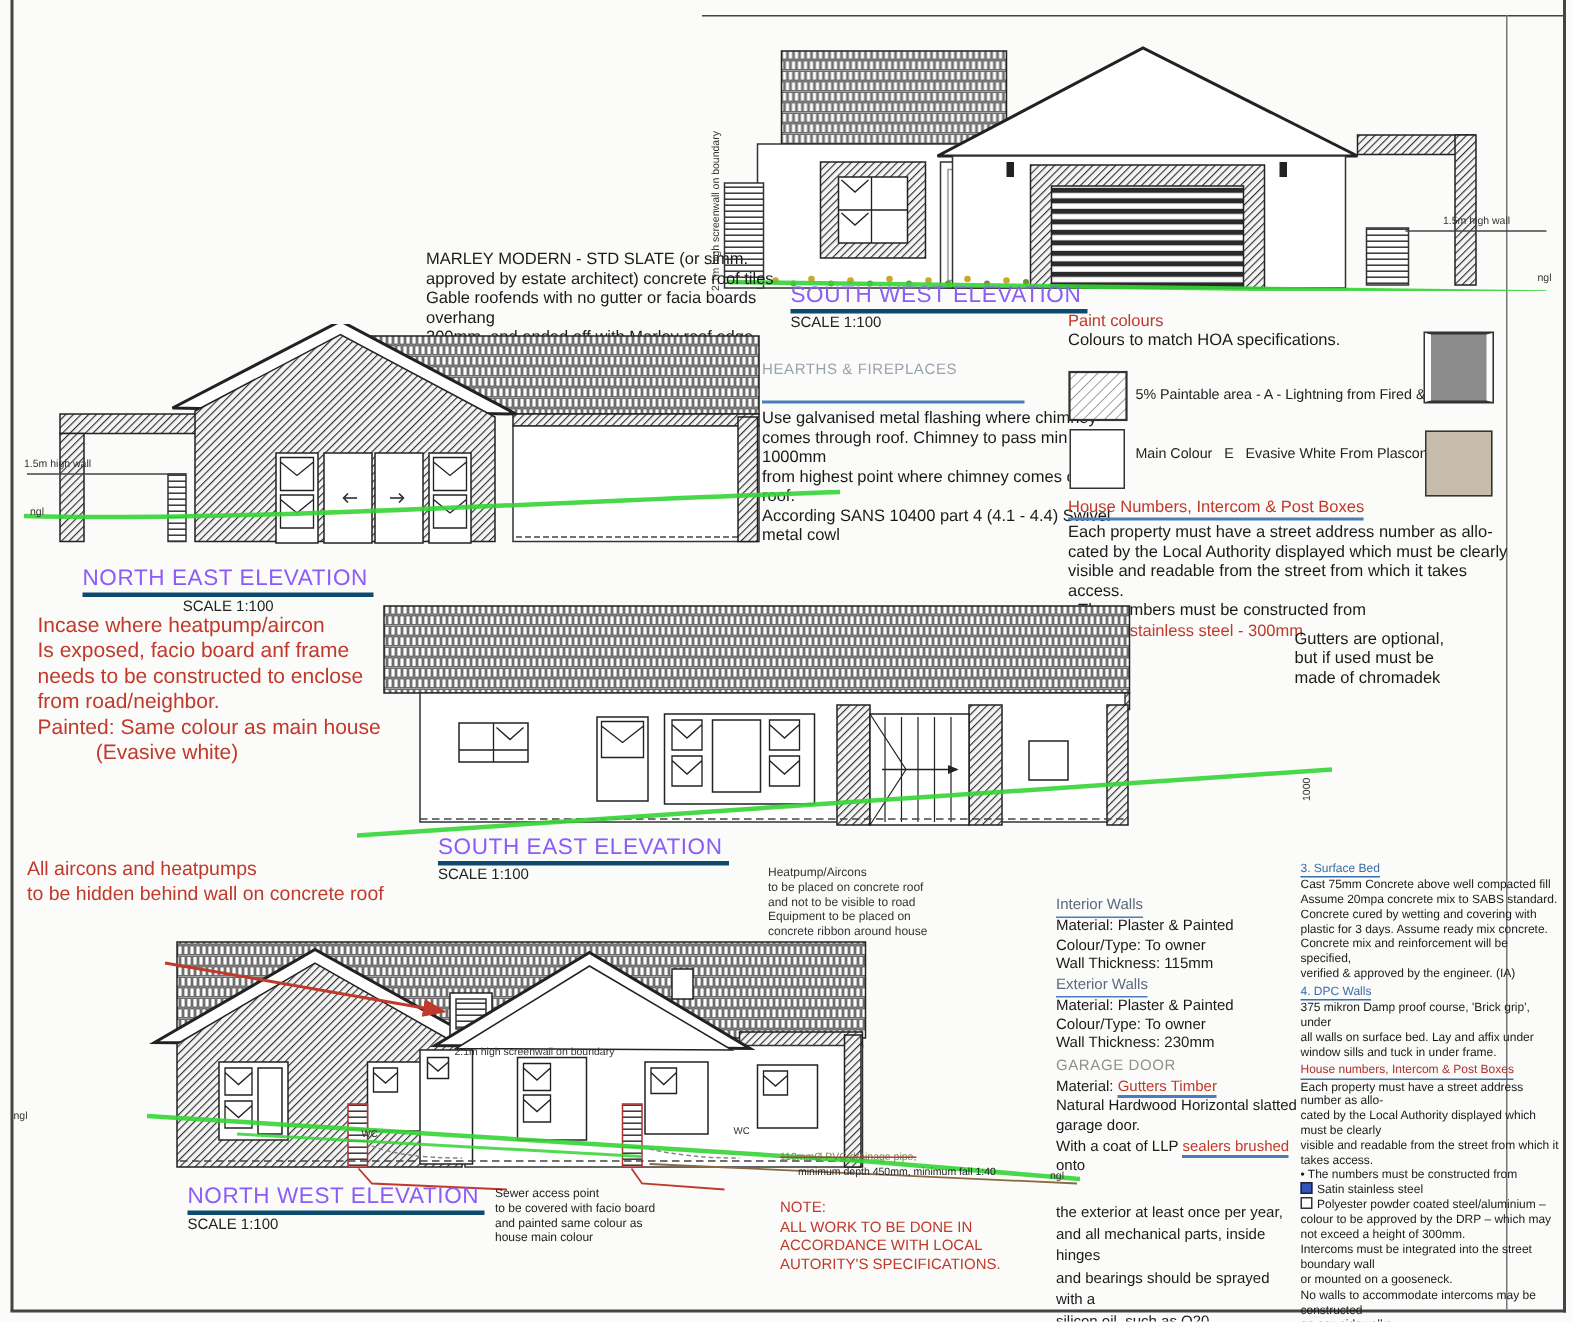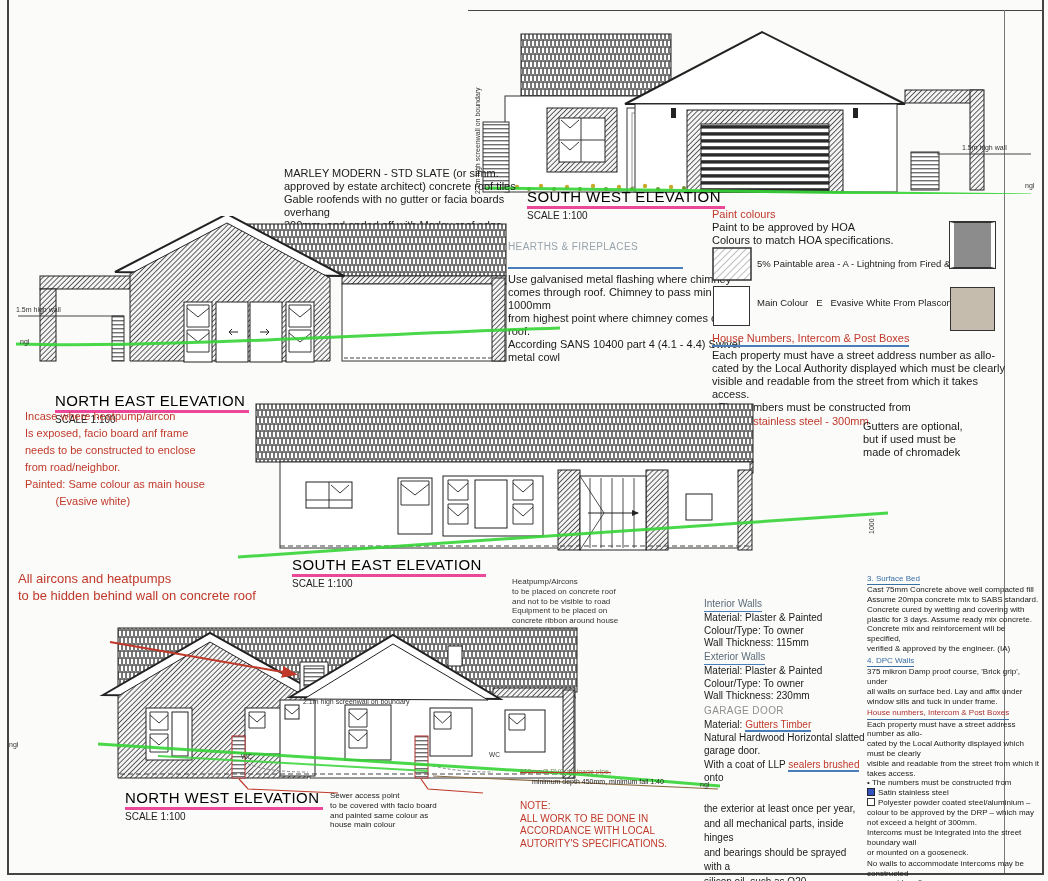--- a/index.html
+++ b/index.html
@@ -11,22 +11,22 @@
   }
   .abs{position:absolute;}
   .pre{white-space:pre-wrap;}
   .t11{font-size:11px;line-height:13px;}
   .t10{font-size:10px;line-height:12.5px;}
   .t8{font-size:8px;line-height:9.8px;}
   .t7{font-size:7px;line-height:8.5px;}
   .red{color:#c0392b;}
   .grey{color:#8f8f8f;}
   .elev-title{
-    font-size:15px;letter-spacing:.4px;color:#000000;
-    border-bottom:3px solid #ec4899;display:inline-block;padding:0 4px 1px 0;
+    font-size:15px;letter-spacing:.4px;color:#8b5cf6;
+    border-bottom:3px solid #0c4a6e;display:inline-block;padding:0 4px 1px 0;
   }
   .elev-scale{font-size:10px;color:#222;margin-top:1px;}
   .sec-head{
     display:inline-block;border-bottom:2px solid #4a7ebb;padding-bottom:13px;
   }
   .sec-head.gray{color:#98a3ad;letter-spacing:.4px;}
   .mini-head{
     display:inline-block;border-bottom:1.5px solid #4a7ebb;padding-bottom:0.5px;color:#5b6b7a;
   }
   .rc-head{
@@ -143,21 +143,20 @@
   <div class="sec-head gray t10" style="width:175px;">HEARTHS &amp; FIREPLACES</div>
   <div class="t11 pre" style="margin-top:4px;">Use galvanised metal flashing where chimney
 comes through roof. Chimney to pass min 1000mm
 from highest point where chimney comes out roof.
 According SANS 10400 part 4 (4.1 - 4.4) Swivel
 metal cowl</div>
 </div>
 
 <div class="abs" style="left:712px;top:208px;width:290px;">
   <div class="t11 red">Paint colours</div>
-  <div class="t11">Paint to be approved by HOA</div>
   <div class="t11">Colours to match HOA specifications.</div>
 </div>
 <svg class="abs" style="left:712px;top:247px;" width="40" height="34">
     <rect x="1" y="1" width="38" height="32" fill="url(#lhatch)" stroke="#333" stroke-width="1.5"></rect>
   </svg>
 <div class="abs" style="left:757px;top:258px;font-size:9.5px;color:#222;">5% Paintable area - A - Lightning from Fired &amp; Earth</div>
 <div class="abs swatch-box" style="left:950px;top:222px;width:37px;height:44px;background:#8c8c8c;border-left:4px solid #fff;border-right:4px solid #fff;outline:1.5px solid #333;"></div>
 <div class="abs swatch-box" style="left:713px;top:286px;width:35px;height:38px;background:#fff;"></div>
 <div class="abs" style="left:757px;top:297px;font-size:9.5px;color:#222;white-space:pre;">Main Colour   E   Evasive White From Plascon</div>
 <div class="abs swatch-box" style="left:950px;top:287px;width:43px;height:42px;background:#c6bcad;"></div>
@@ -191,25 +190,25 @@
   <path d="M226 116 l-8 0 m2 -3 l-3 3 3 3" fill="none" stroke="#222"></path>
   <path d="M248 116 l8 0 m-2 -3 l3 3 -3 3" fill="none" stroke="#222"></path>
   <rect x="274" y="86" width="28" height="60" fill="#fff" stroke="#222"></rect>
   <path d="M277 89h22v22h-22z M277 92l11 9 11-9 M277 114h22v22h-22z M277 117l11 9 11-9" fill="none" stroke="#222" stroke-width="0.9"></path>
   <line x1="6" y1="100" x2="112" y2="100" stroke="#444"></line>
   <path d="M4 128 C150 132, 360 118, 548 112" stroke="#35d435" stroke-width="3" fill="none" opacity="0.9"></path>
 </svg>
 <div class="abs t7" style="left:16px;top:306px;color:#333;">1.5m high wall</div>
 <div class="abs t7" style="left:20px;top:338px;color:#333;">ngl</div>
 
-<div class="abs" style="left:55px;top:392px;">
+<div class="abs" style="left:55px;top:377px;text-align:center;">
   <div class="elev-title">NORTH EAST ELEVATION</div>
   <div class="elev-scale">SCALE 1:100</div>
 </div>
-<div class="abs pre red" style="left:25px;top:408px;font-size:11px;line-height:17px;">Incase where heatpump/aircon
+<div class="abs pre red" style="left:25px;top:408px;font-size:14px;line-height:17px;">Incase where heatpump/aircon
 Is exposed, facio board anf frame
 needs to be constructed to enclose
 from road/neighbor.
 Painted: Same colour as main house
           (Evasive white)</div>
 
 <svg class="abs" style="left:238px;top:396px;" width="650" height="164" viewBox="0 0 650 164">
   <rect x="18" y="8" width="497" height="58" fill="url(#tiles)" stroke="#222"></rect>
   <rect x="285" y="66" width="230" height="11" fill="url(#hatch)" stroke="#222"></rect>
   <rect x="42" y="66" width="470" height="86" fill="#fff" stroke="#333"></rect>

